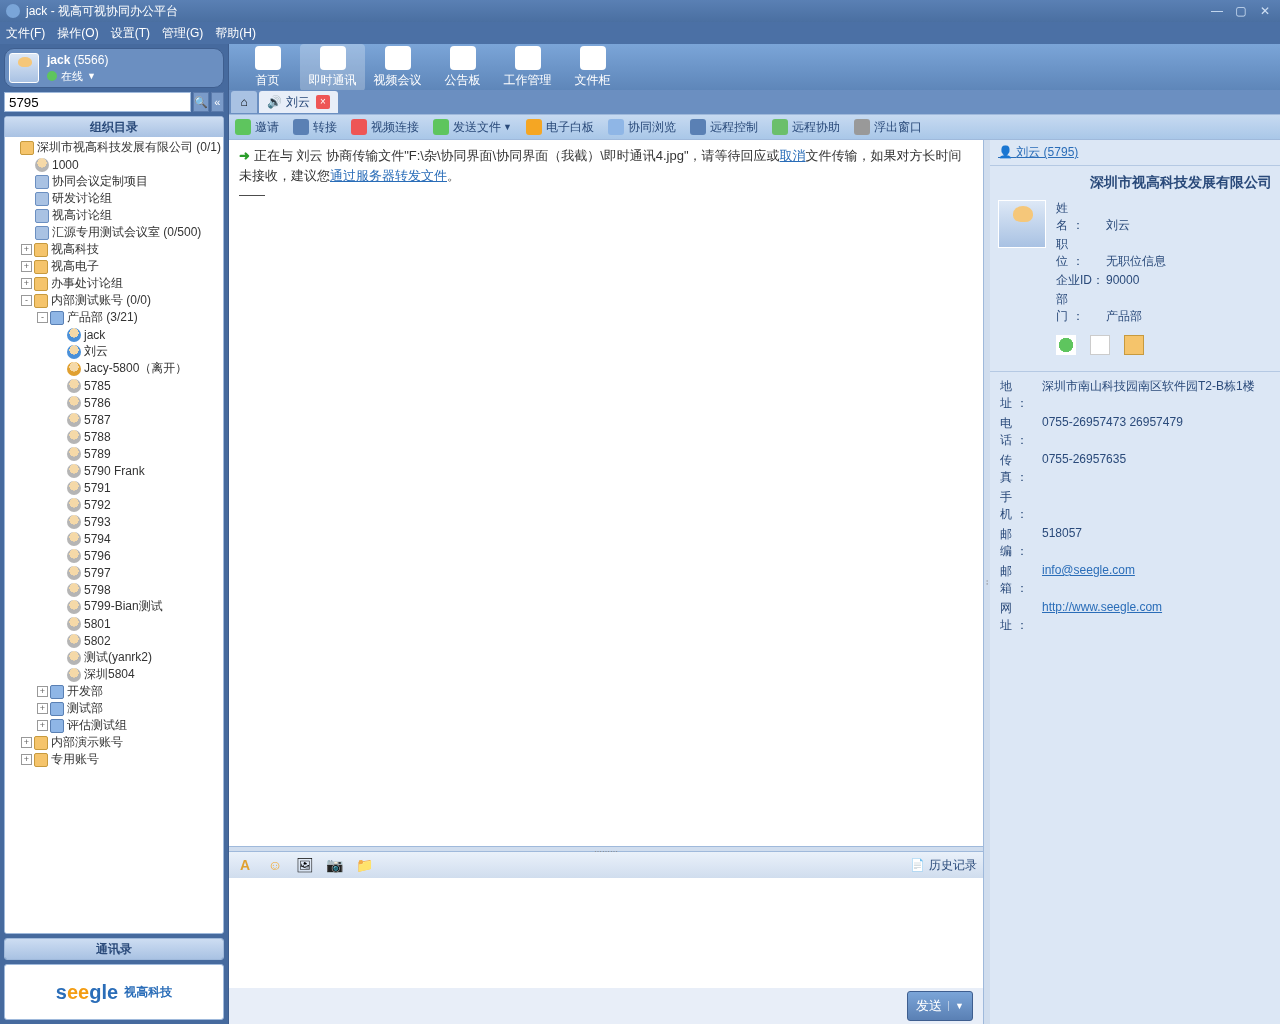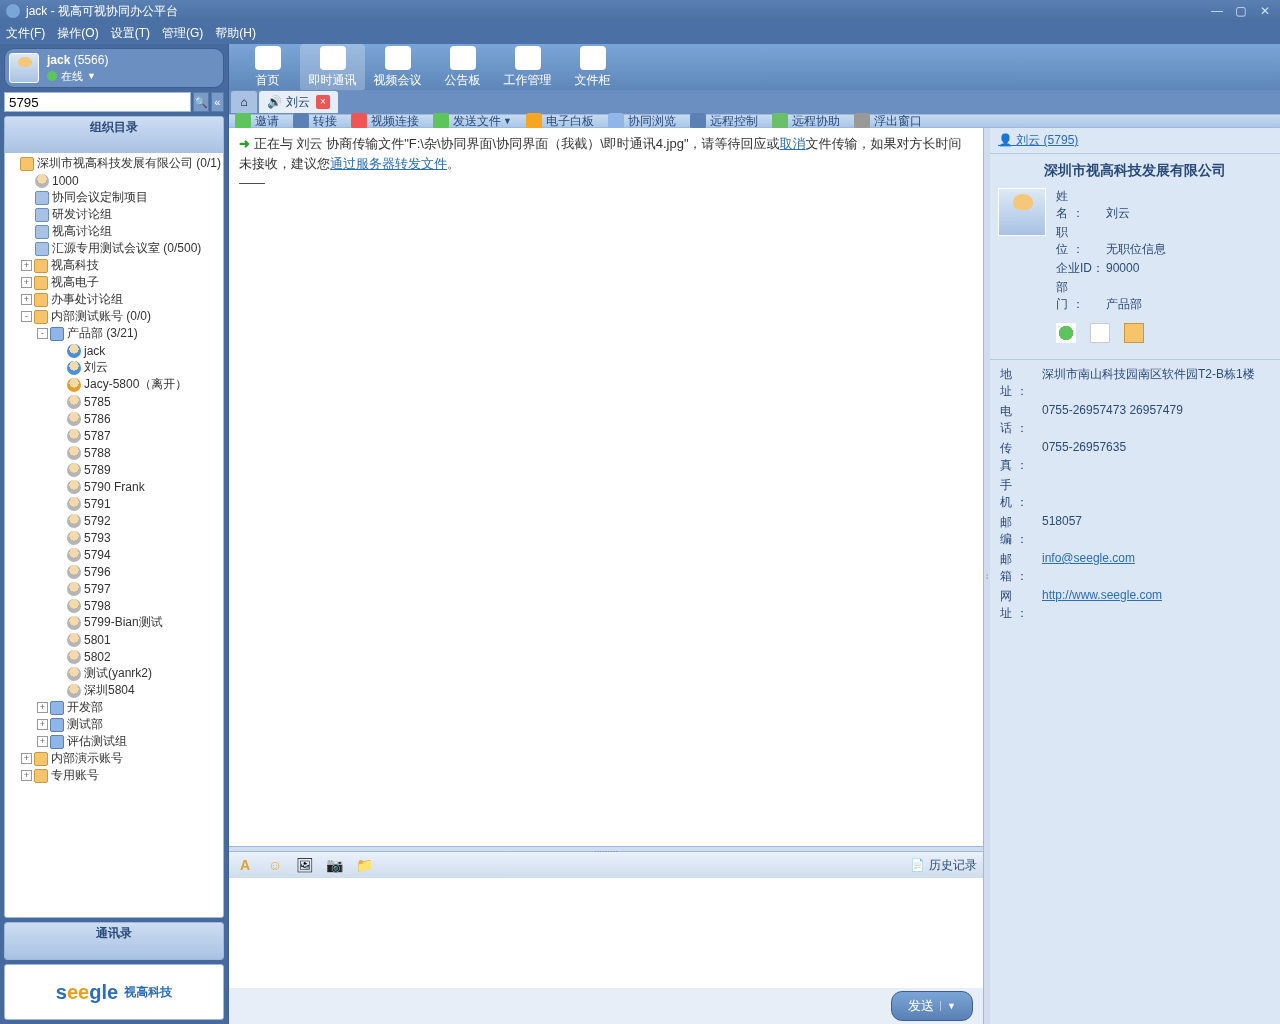--- a/index.html
+++ b/index.html
@@ -17,21 +17,21 @@
 .avatar::after{content:"";position:absolute;top:3px;left:8px;width:14px;height:10px;background:#f5c77a;border-radius:50% 50% 40% 40%;}
 .user-name { color: #fff; font-weight: bold; }
 .status-row { display: flex; align-items: center; color: #fff; margin-top: 2px; font-size: 11px; }
 .status-dot { width: 10px; height: 10px; background: #5ec55e; border-radius: 50%; margin-right: 4px; display:inline-block;}
 .dropdown-arrow { margin-left: 4px; font-size: 9px; }
 .search-row { display: flex; align-items: center; }
 .search-input { flex: 1; height: 20px; border: 1px solid #9fb9db; padding: 0 4px; background: #fff; }
 .search-btn, .collapse-btn { width: 20px; height: 20px; background: #7a9bc9; border: 1px solid #5a7aab; margin-left: 2px; cursor: pointer; color: #fff; text-align: center; line-height: 18px; font-size: 11px;}
 .panel { background: #e8eef8; border: 1px solid #9fb9db; border-radius: 3px; flex: 1; display: flex; flex-direction: column; overflow: hidden; min-height:0;}
 .panel.fixed{flex:none;}
-.panel-header { background: linear-gradient(#cdddf2,#a9c2e3); height: 36px; text-align: center; line-height: 20px; color: #2a4a7a; font-weight: bold; font-size: 12px; }
+.panel-header { background: linear-gradient(#cdddf2,#a9c2e3); height: 20px; text-align: center; line-height: 20px; color: #2a4a7a; font-weight: bold; font-size: 12px; }
 .tree { overflow-y: auto; flex: 1; padding: 2px; background: #fff;}
 .tree-row { display: flex; align-items: center; height: 17px; white-space: nowrap; cursor: pointer; color: #333; font-size: 12px;}
 .tree-row .exp { width: 11px; height: 11px; border: 1px solid #999; text-align: center; line-height: 9px; font-size: 9px; margin-right: 2px; cursor: pointer; color:#666; background:#fff;}
 .tree-row .exp.none { border:none; }
 .tree-row .ic { width: 14px; height: 14px; margin-right: 3px; display: inline-flex; align-items:center; justify-content:center;}
 .ic-folder{background:#f5c46b;border:1px solid #c79a3e;border-radius:2px;}
 .ic-folder.blue{background:#8fb6e6;border-color:#5a80b4;}
 .ic-group{background:#a9c2e3;border:1px solid #6b8fc1;border-radius:2px;}
 .ic-person{background:radial-gradient(circle at 50% 35%,#f5d9a8 40%,#b5b5b5 41%);border-radius:50%;}
 .ic-person.online{background:radial-gradient(circle at 50% 35%,#f5d9a8 40%,#4a90d9 41%);}
@@ -45,45 +45,45 @@
 .main-tabs { background: linear-gradient(#7ba5d8,#5e86b9); height: 46px; display: flex; align-items: center; padding: 2px 6px; }
 .main-tab { width: 65px; text-align: center; color: #fff; font-size: 12px; cursor: pointer; padding:2px 0;}
 .main-tab.active { background: rgba(255,255,255,0.25); border-radius: 4px; }
 .main-tab .ticon{width:26px;height:24px;margin:0 auto 2px;background:#fff;border-radius:4px;position:relative;}
 .chat-tabs { background: #6b8fc1; height: 24px; display: flex; align-items: center; padding: 0 2px; }
 .chat-tab { display: flex; align-items: center; height: 22px; padding: 0 8px; margin-right: 2px; cursor: pointer; font-size:12px;}
 .chat-tab.home { background: #a9c2e3; border-radius: 3px 3px 0 0; width:26px; justify-content:center;}
 .chat-tab.active { background: #e8eef8; border-radius: 3px 3px 0 0; color: #2a4a7a; }
 .chat-tab .close { margin-left: 6px; width: 14px; height: 14px; background: #e55; color: #fff; text-align: center; line-height: 13px; border-radius: 2px; font-size: 10px; cursor:pointer;}
 .sound-icon{color:#2a6db8;margin-right:4px;}
-.toolbar { background: linear-gradient(#c7daf1,#a9c7e8); height: 14px; display: flex; align-items: center; padding: 0 6px; border-top:1px solid #9fb9db; border-bottom:1px solid #9fb9db;}
+.toolbar { background: linear-gradient(#c7daf1,#a9c7e8); height: 26px; display: flex; align-items: center; padding: 0 6px; border-top:1px solid #9fb9db; border-bottom:1px solid #9fb9db;}
 .tool-btn { display: flex; align-items: center; margin-right: 14px; cursor: pointer; color: #2a4a7a; font-size: 12px;}
 .tool-ic { width: 16px; height: 16px; margin-right: 4px; border-radius: 3px; display:inline-block;}
 .ti-invite{background:#5ec55e;} .ti-transfer{background:#5a80b4;} .ti-video{background:#e55;}
 .ti-send{background:#5ec55e;} .ti-board{background:#f5a623;} .ti-cobrowse{background:#8fb6e6;}
 .ti-remote{background:#5a80b4;} .ti-assist{background:#6bbf6b;} .ti-float{background:#999;}
 .content { flex: 1; display: flex; min-height:0;}
 .chat-area { flex: 1; display: flex; flex-direction: column; border-right: 1px solid #9fb9db; min-width:0;}
 .log { flex: 1; background: #fff; padding: 6px 10px; overflow-y: auto; font-size: 13px; color: #333; line-height: 1.5;}
 .log .arrow{color:#2a9d2a;font-weight:bold;margin-right:4px;}
 .log a { color: #2a6db8; text-decoration: underline; cursor: pointer; }
 .splitter-h { height: 6px; background: #d0ddee; cursor: ns-resize; text-align:center; font-size:8px; color:#888; border-top:1px solid #9fb9db; border-bottom:1px solid #9fb9db;}
 .input-toolbar { background: linear-gradient(#eaf1fa,#d0ddee); height: 26px; display: flex; align-items: center; padding: 0 6px; }
 .it-btn { width: 20px; height: 20px; margin-right: 10px; cursor: pointer; text-align:center; line-height:20px; font-size:14px;}
 .it-font{color:#e0a030;font-weight:bold;} .it-emoji{color:#f5a623;}
 .history-btn{margin-left:auto;color:#2a4a7a;cursor:pointer;font-size:12px;}
 .input-area { flex: 0 0 110px; background: #fff; padding: 4px; }
 .input-area textarea { width: 100%; height: 100%; border: none; resize: none; outline: none; font-family: inherit; font-size: 13px;}
 .send-row { background: #e8eef8; height: 36px; display: flex; align-items: center; justify-content: flex-end; padding: 0 10px; }
-.send-btn { background: linear-gradient(#7ba5d8,#5a80b4); color: #fff; border: 1px solid #3e5e8f; border-radius: 11px; padding: 5px 16px; cursor: pointer; display: flex; align-items: center; font-size:13px;}
+.send-btn { background: linear-gradient(#7ba5d8,#5a80b4); color: #fff; border: 1px solid #3e5e8f; border-radius: 3px; padding: 5px 8px; cursor: pointer; display: flex; align-items: center; font-size:13px;}
 .send-btn .dd { margin-left: 6px; border-left: 1px solid rgba(255,255,255,0.5); padding-left: 6px; font-size: 9px;}
 .info-panel { width: 290px; background: #dce7f5; display: flex; flex-direction: column; font-size: 12px;}
 .info-header { padding: 4px 8px; color: #2a6db8; text-decoration: underline; cursor: pointer; border-bottom:1px solid #b5c9e3;}
 .info-card { padding: 8px; }
-.company-name { text-align: center; color: #2a4a7a; font-weight: bold; font-size: 14px; margin-bottom: 8px; }
+.company-name { text-align: right; color: #2a4a7a; font-weight: bold; font-size: 14px; margin-bottom: 8px; }
 .card-body { display: flex; }
 .card-avatar { width: 48px; height: 48px; background: linear-gradient(#dde8f6,#a9c2e3); border: 1px solid #fff; margin-right: 10px; position:relative;}
 .card-avatar::after{content:"";position:absolute;top:5px;left:14px;width:20px;height:16px;background:#f5c77a;border-radius:50% 50% 40% 40%;}
 .card-fields { flex: 1; color: #2a4a7a; }
 .card-fields div { margin-bottom: 2px; }
 .flabel{display:inline-block;width:50px;letter-spacing:4px;}
 .flabel4{display:inline-block;width:50px;}
 .card-icons { display: flex; gap: 14px; margin: 8px 0 0 58px; }
 .card-icons span { width: 20px; height: 20px; cursor:pointer;}
 .ci1{background:radial-gradient(circle,#5ec55e 50%,#fff 51%);}

